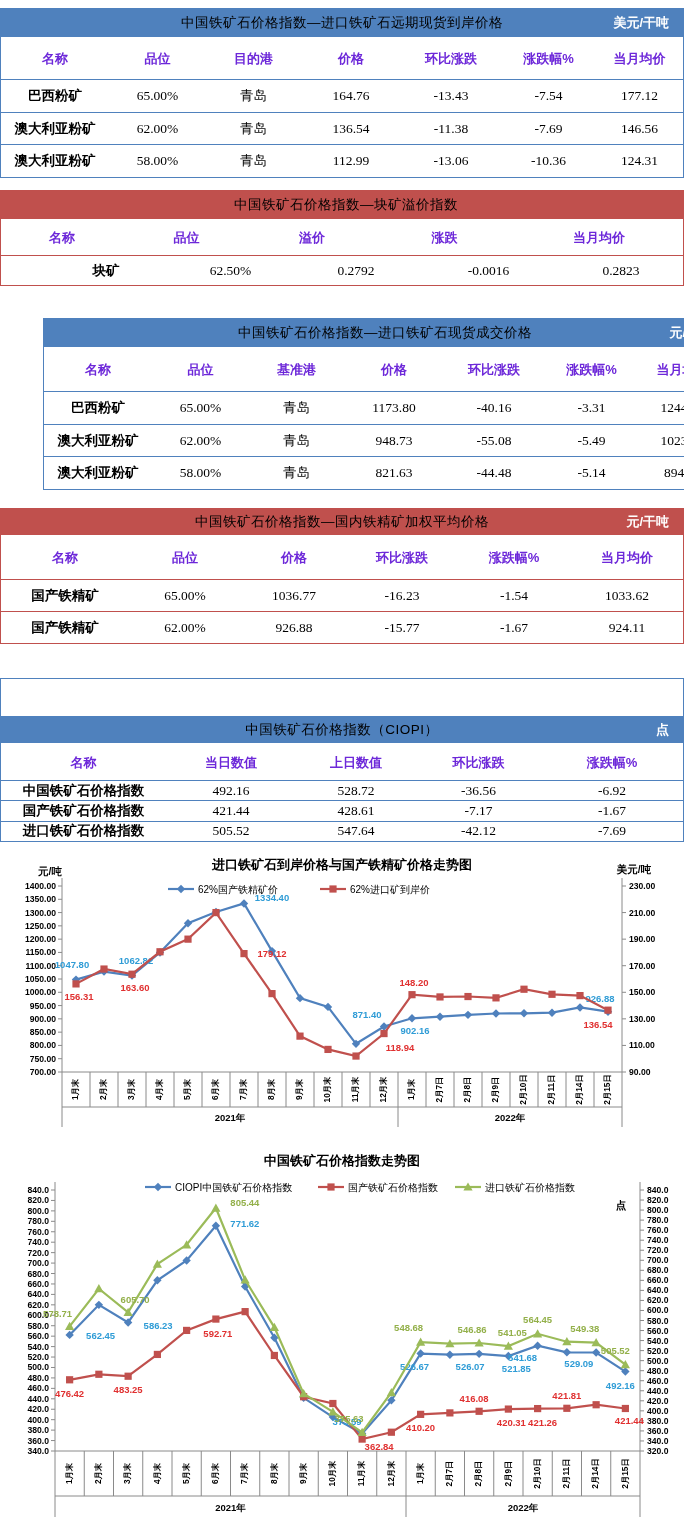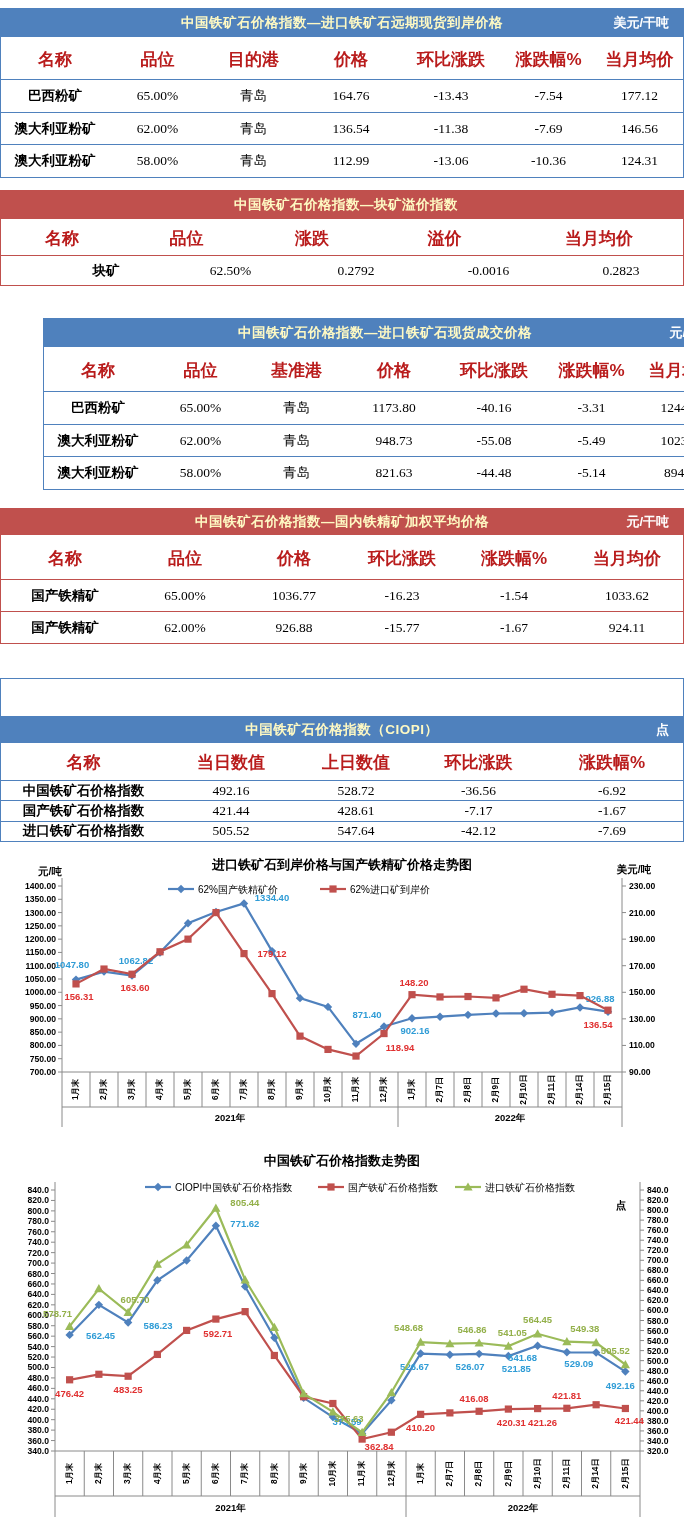--- a/index.html
+++ b/index.html
@@ -2,24 +2,24 @@
 <html><head>
 <meta charset="utf-8">
 <style>
   html,body{margin:0;padding:0;background:#fff;}
   body{width:684px;height:1524px;position:relative;overflow:hidden;
        font-family:"Liberation Sans",sans-serif;}
   .tblsec{position:absolute;left:0;width:684px;box-sizing:border-box;
           border:1px solid var(--c);background:#fff;display:flex;flex-direction:column;}
   .bar{display:flex;align-items:center;position:relative;background:var(--c);
        border-bottom:2px solid #fff;flex:0 0 auto;}
-  .bar .t{flex:1;text-align:center;color:#fef9c3;font-weight:bold;font-size:13.5px;letter-spacing:.5px;}
+  .bar .t{flex:1;text-align:center;color:#000000;font-weight:normal;font-size:13.5px;letter-spacing:.5px;}
   .bar .u{position:absolute;right:14px;color:#fff;font-weight:bold;font-size:13px;}
   .hdr{display:grid;border-bottom:1px solid var(--c);flex:0 0 auto;}
-  .hdr .cell{font-weight:bold;font-size:17px;color:#b91c1c;}
+  .hdr .cell{font-weight:bold;font-size:13px;color:#6d28d9;}
   .trow{display:grid;border-bottom:1px solid var(--c);flex:1 1 auto;
         font-family:"Liberation Serif",serif;}
   .trow:last-child{border-bottom:none;}
   .cell{display:flex;align-items:center;justify-content:center;font-size:13.5px;color:#000;}
   .trow .cell:first-child{font-family:"Liberation Sans",sans-serif;font-weight:bold;}
   svg{position:absolute;left:0;display:block;font-family:"Liberation Sans",sans-serif;}
 </style>
 </head>
 <body>
 
@@ -66,22 +66,22 @@
         <div class="cell">124.31</div>
       </div>
     </section>
     <section class="tblsec" style="--c: #C0504D; top: 190px; height: 96px;">
       <div class="bar" style="height: 28px; padding-left: 8px;">
         <div class="t">中国铁矿石价格指数—块矿溢价指数</div>
       </div>
       <div class="hdr" style="height: 34px; grid-template-columns: 122px 127px 124px 141px auto;">
         <div class="cell">名称</div>
         <div class="cell">品位</div>
+        <div class="cell">溢价</div>
         <div class="cell">涨跌</div>
-        <div class="cell">溢价</div>
         <div class="cell">当月均价</div>
       </div>
       <div class="trow" style="grid-template-columns: 122px 127px 124px 141px auto; padding-left: 44px;">
         <div class="cell">块矿</div>
         <div class="cell">62.50%</div>
         <div class="cell">0.2792</div>
         <div class="cell">-0.0016</div>
         <div class="cell">0.2823</div>
       </div>
     </section>

